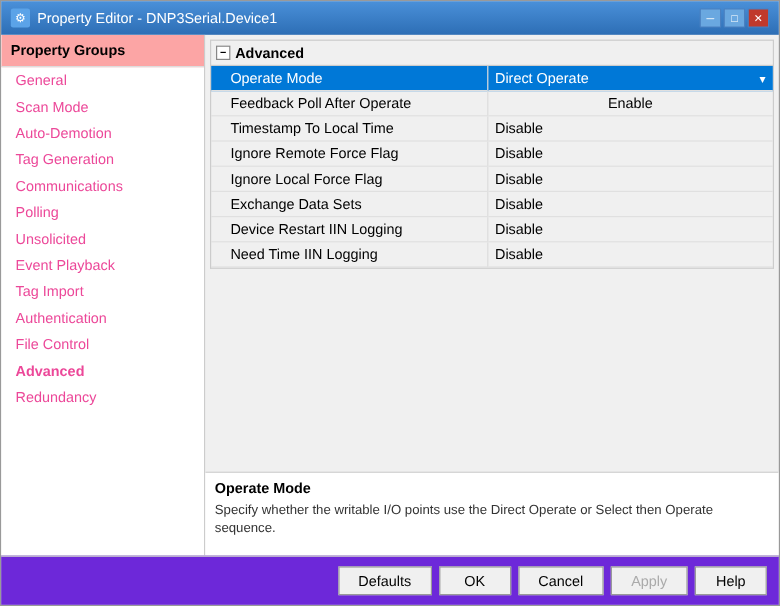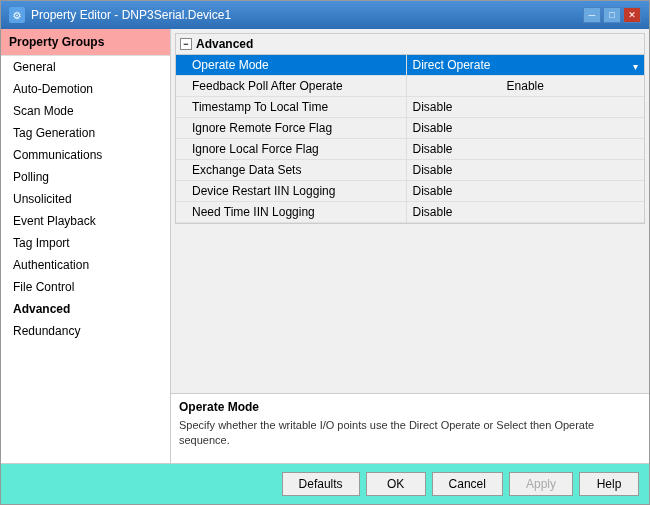--- a/index.html
+++ b/index.html
@@ -86,21 +86,21 @@
       padding: 6px 8px;
       font-weight: bold;
       font-size: 12px;
       border-bottom: 1px solid #ddd;
       background: #fca5a5;
     }
     .sidebar-item {
       padding: 4px 12px;
       cursor: pointer;
       font-size: 12px;
-      color: #000000;
+      color: #ec4899;
       white-space: nowrap;
     }
     .sidebar-item.active {
       font-weight: bold;
     }
     .main-panel {
       flex: 1;
       display: flex;
       flex-direction: column;
       overflow: hidden;
@@ -181,21 +181,21 @@
     .description-text {
       font-size: 11px;
       color: #333;
       line-height: 1.4;
     }
     .button-bar {
       display: flex;
       justify-content: flex-end;
       gap: 6px;
       padding: 8px 10px;
-      background: #5eead4;
+      background: #6d28d9;
       border-top: 1px solid #ccc;
       flex-shrink: 0;
     }
     .btn {
       padding: 4px 16px;
       font-size: 12px;
       background: #f0f0f0;
       border: 1px solid #999;
       cursor: pointer;
       min-width: 60px;
@@ -226,22 +226,22 @@
       <div class="title-btn close">✕</div>
     </div>
   </div>
 
   <div class="content-area">
 
     <div class="sidebar">
       <div class="sidebar-header">Property Groups</div>
       <div id="sidebar-items">
           <div class="sidebar-item">General</div>
+          <div class="sidebar-item">Scan Mode</div>
           <div class="sidebar-item">Auto-Demotion</div>
-          <div class="sidebar-item">Scan Mode</div>
           <div class="sidebar-item">Tag Generation</div>
           <div class="sidebar-item">Communications</div>
           <div class="sidebar-item">Polling</div>
           <div class="sidebar-item">Unsolicited</div>
           <div class="sidebar-item">Event Playback</div>
           <div class="sidebar-item">Tag Import</div>
           <div class="sidebar-item">Authentication</div>
           <div class="sidebar-item">File Control</div>
           <div class="sidebar-item active">Advanced</div>
           <div class="sidebar-item">Redundancy</div>

